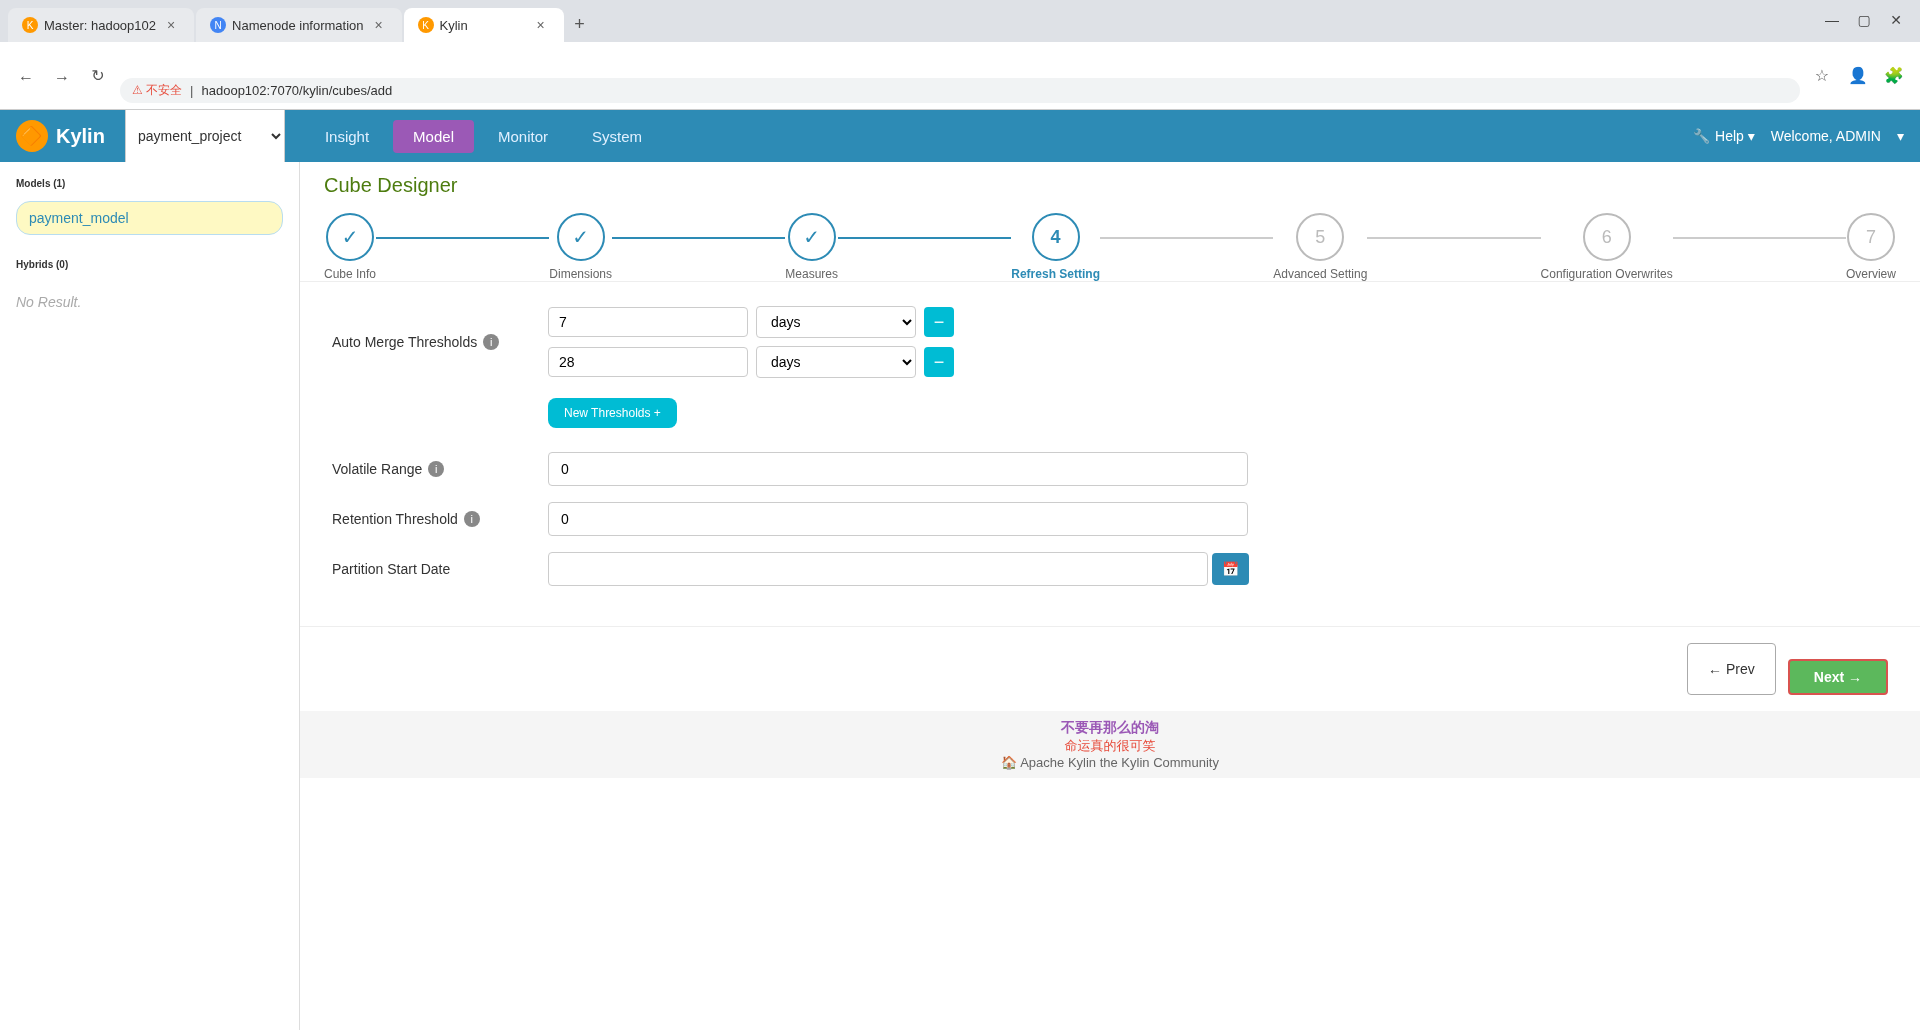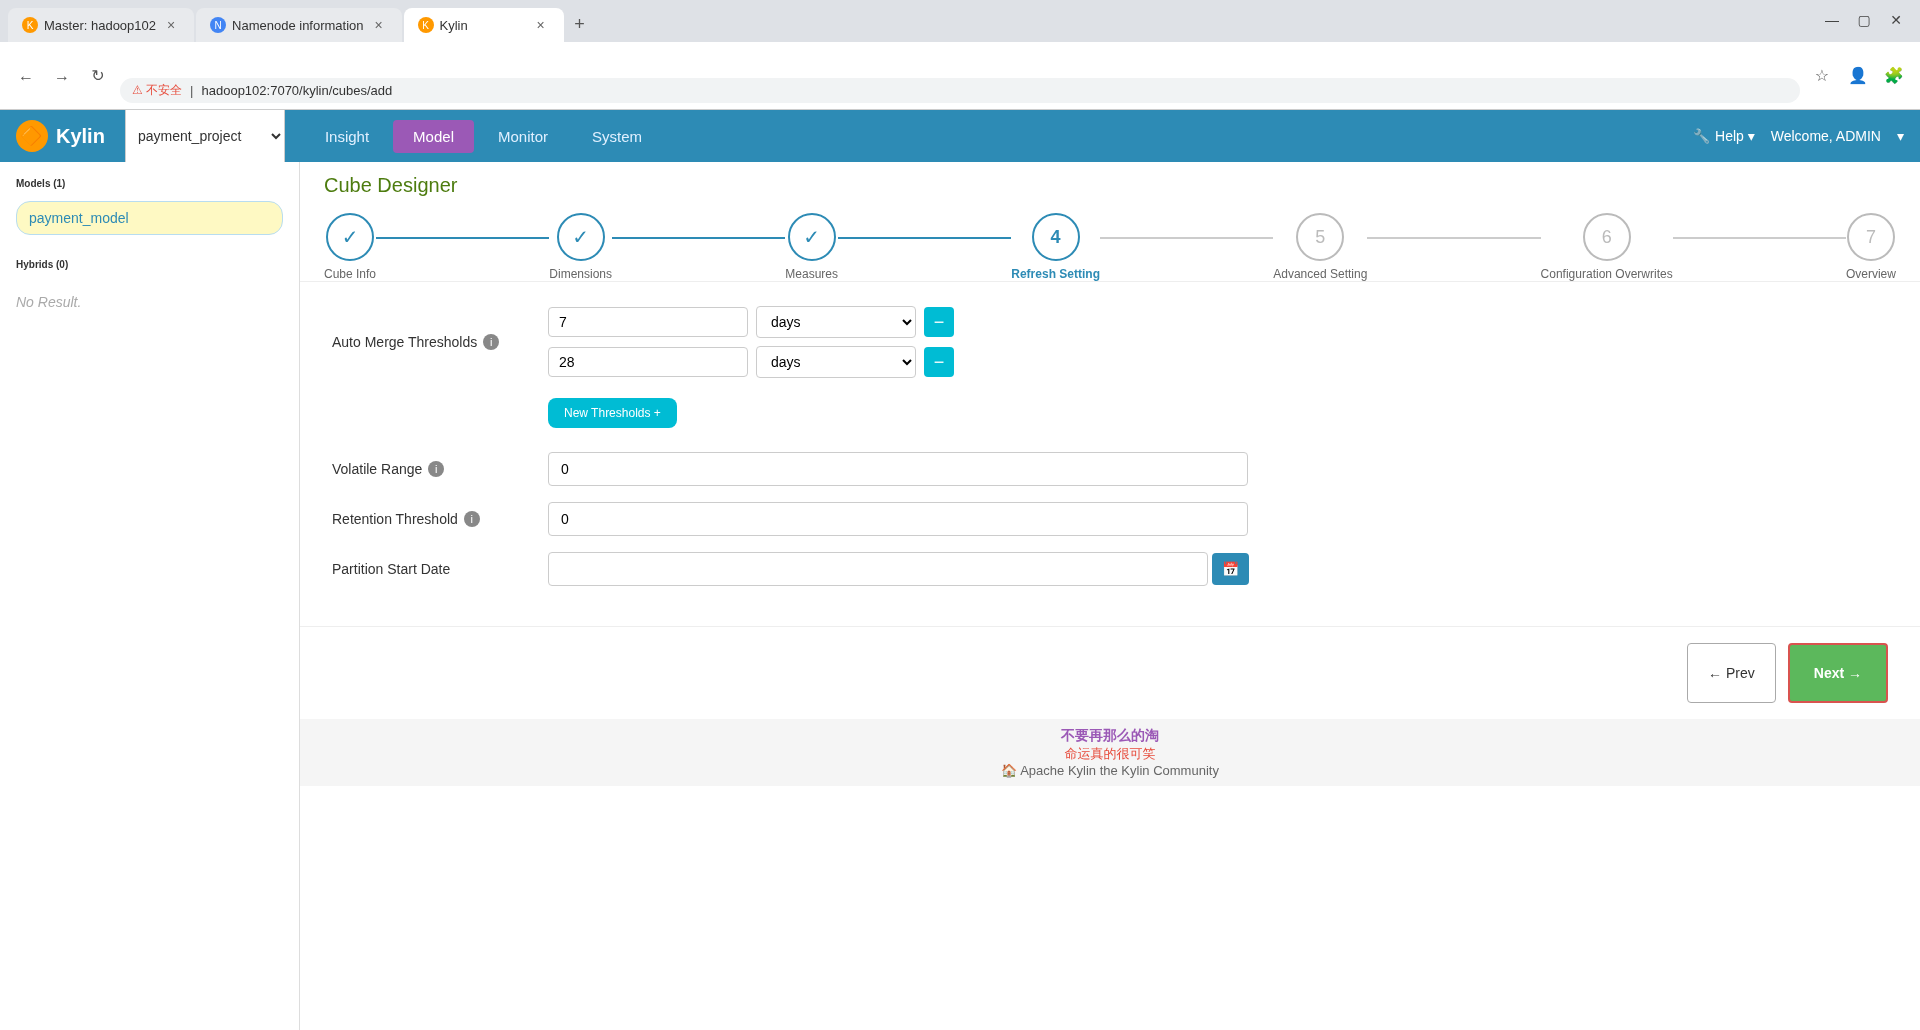--- a/index.html
+++ b/index.html
@@ -437,28 +437,29 @@
       cursor: pointer;
       display: flex;
       align-items: center;
       gap: 6px;
       color: #333;
     }
     .btn-next {
       background: #5cb85c;
       border: 2px solid #d9534f;
       border-radius: 4px;
-      padding: 20px 24px;
+      padding: 8px 24px;
       font-size: 14px;
       cursor: pointer;
       display: flex;
       align-items: center;
       gap: 6px;
       color: #fff;
       font-weight: bold;
+      margin-top: 16px;
     }
 
     
     .page-footer {
       text-align: center;
       padding: 8px;
       background: #f5f5f5;
       font-size: 13px;
       color: #666;
     }

